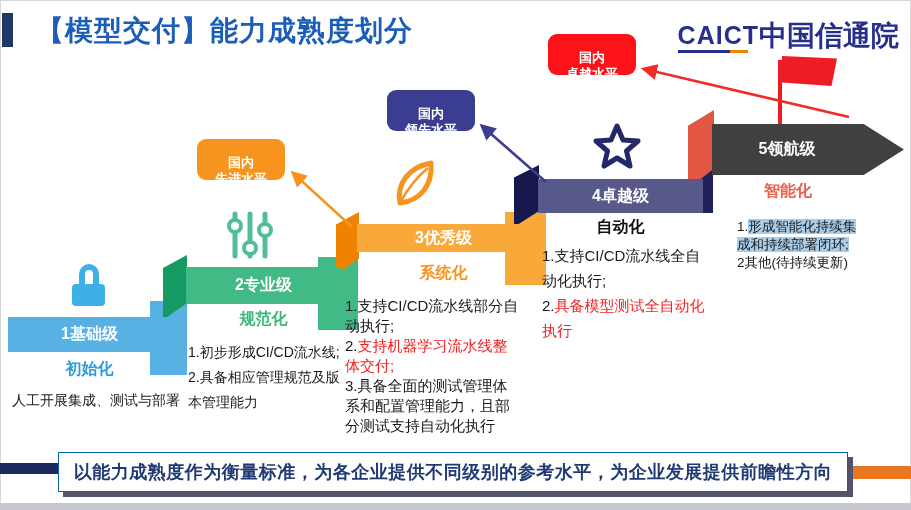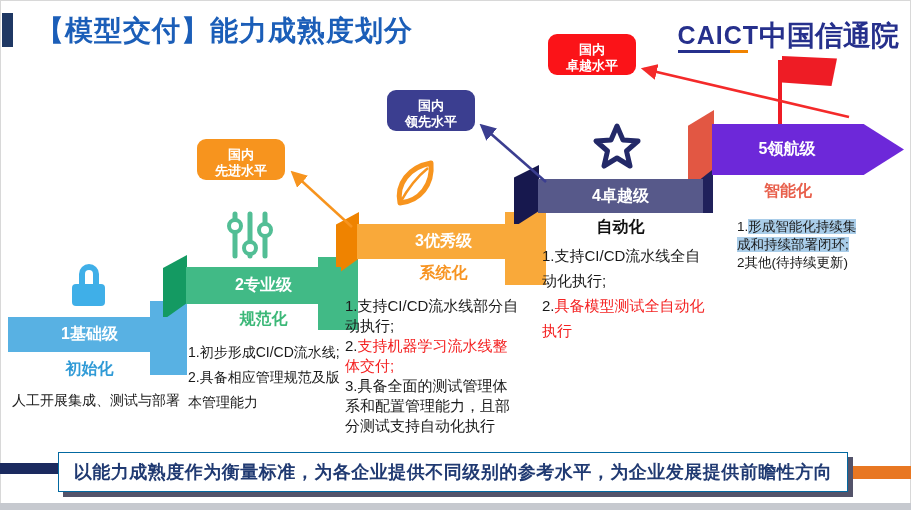--- a/index.html
+++ b/index.html
@@ -16,43 +16,43 @@
   .page-title { left:36px; top:12px; font-size:28px; font-weight:bold; color:#1B5EB8; letter-spacing:1px; }
   .logo { right:12px; top:22px; display:flex; align-items:flex-start; }
   .logo-caict { font-size:25px; font-weight:bold; color:#26308C; letter-spacing:1px; line-height:26px; }
   .logo-underline { display:flex; height:3px; margin-top:2px; }
   .logo-underline .u-blue { width:52px; height:3px; background:#26308C; }
   .logo-underline .u-orange { width:18px; height:3px; background:#F08300; }
   .logo-cn { font-size:28px; font-weight:bold; color:#26308C; line-height:28px;text-align:right; }
 
   
   .badge { width:88px; height:41px; border-radius:9px; color:#fff; font-weight:bold;
-           font-size:13px; line-height:16px; text-align:center; padding-top:8px; }
+           font-size:13px; line-height:16px; text-align:center; padding-top:16px; }
   .badge-advanced { left:197px; top:139px; background:#F7941E; }
   .badge-leading  { left:387px; top:90px;  background:#3B3E90; }
   .badge-excellent{ left:548px; top:34px;  background:#FB1318; }
 
   
   .riser { position:absolute; }
   .r1 { left:150px; top:301px; width:37px; height:74px; background:#58B1E3; }
   .r2 { left:318px; top:257px; width:40px; height:73px; background:#41BA86; }
   .r3 { left:505px; top:212px; width:41px; height:73px; background:#F9A93A; }
   .r4 { left:688px; top:150px; width:25px; height:63px; background:#20215B; }
   .face { position:absolute; clip-path:polygon(0 20%, 100% 0, 100% 74%, 0 100%); }
   .f2 { left:163px; top:255px; width:24px; height:65px; background:#149A62; }
   .f3 { left:336px; top:212px; width:23px; height:63px; background:#EF8300; }
   .f4 { left:514px; top:165px; width:25px; height:62px; background:#17184E; }
   .f5 { left:688px; top:110px; width:26px; height:79px; background:#E25743; }
   .bar { position:absolute; display:flex; align-items:center; justify-content:center;
          color:#fff; font-weight:bold; font-size:16px; }
   .b1 { left:8px;   top:317px; width:163px; height:35px; background:#58B1E3; }
   .b2 { left:186px; top:267px; width:155px; height:37px; background:#41BA86;text-align:right; }
-  .b3 { left:357px; top:224px; width:173px; height:35px; background:#F9A93A;text-align:right; }
+  .b3 { left:357px; top:224px; width:173px; height:28px; background:#F9A93A;text-align:right; }
   .b4 { left:538px; top:179px; width:165px; height:34px; background:#57598A; }
-  .b5 { left:712px; top:124px; width:192px; height:51px; background:#6d28d9;
+  .b5 { left:712px; top:124px; width:192px; height:51px; background:#404040;
         clip-path:polygon(0 0, 79% 0, 100% 50%, 79% 100%, 0 100%); padding-right:42px; }
 
   
   .kw { position:absolute; text-align:center; font-weight:bold; font-size:16px; }
   .kw1 { left:8px;   top:359px; width:163px; color:#2F9AD6; }
   .kw2 { left:186px; top:309px; width:155px; color:#3CB878; }
   .kw3 { left:357px; top:263px; width:173px; color:#F79422; }
   .kw4 { left:538px; top:217px; width:165px; color:#111111; }
   .kw5 { left:712px; top:181px; width:152px; color:#E8604C; }
 

